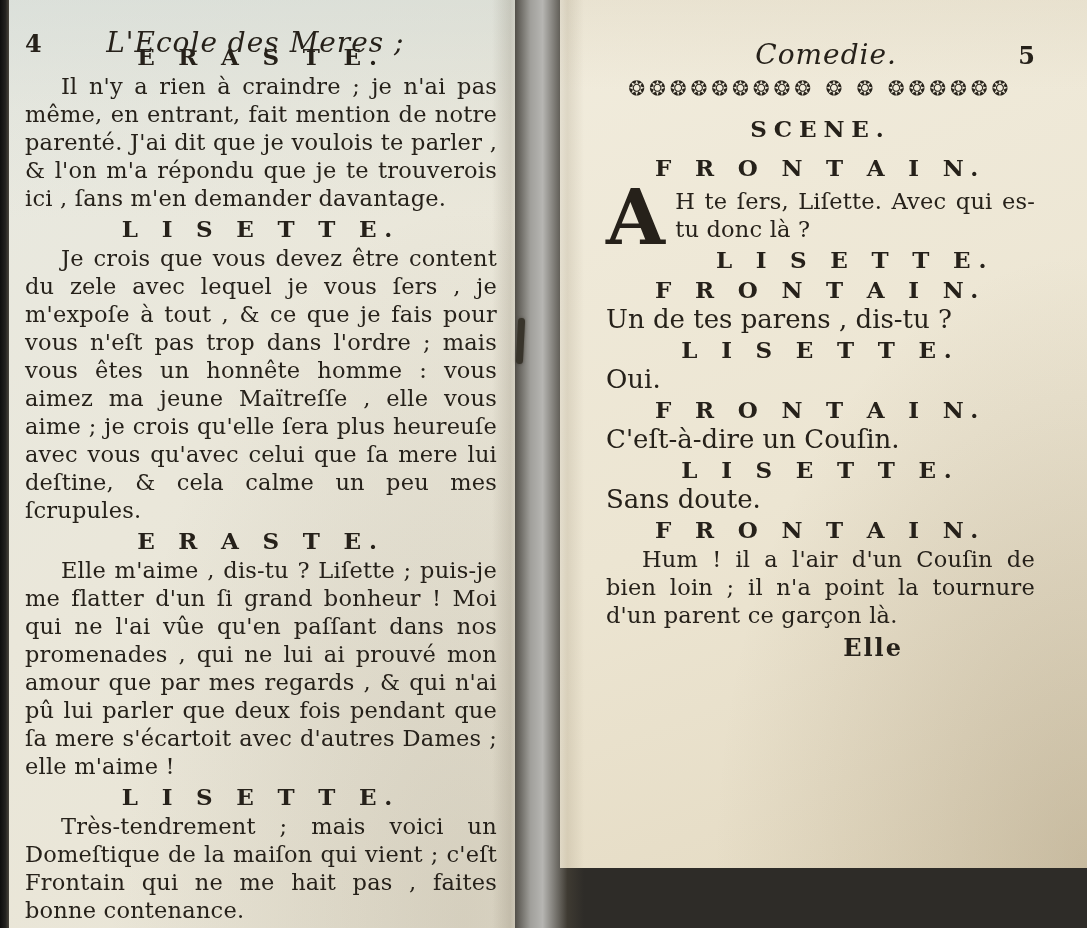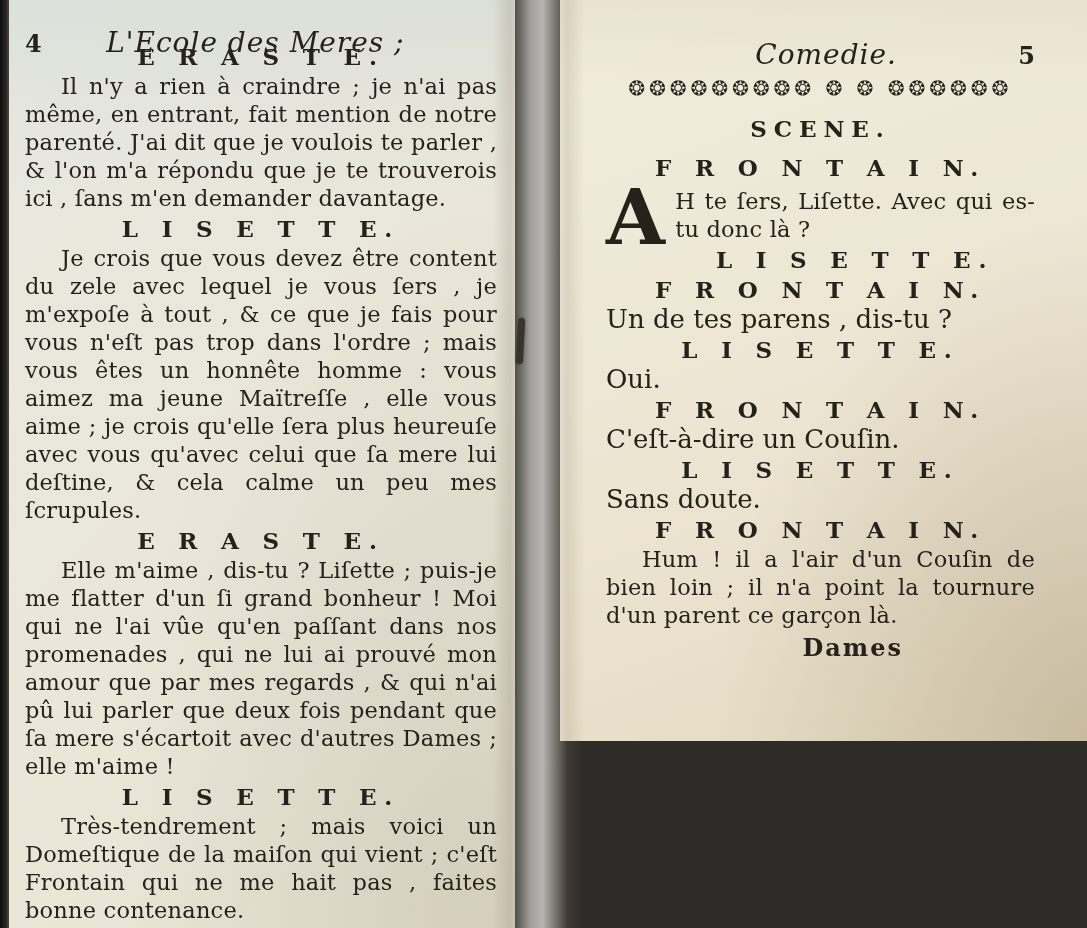--- a/index.html
+++ b/index.html
@@ -23,21 +23,21 @@
     background:
       linear-gradient(180deg,rgba(196,208,206,0.35) 0%,rgba(196,208,206,0.12) 110px,rgba(0,0,0,0) 220px),
       radial-gradient(ellipse at 90% 100%,rgba(120,108,84,0.18) 0%,rgba(0,0,0,0) 55%),
       linear-gradient(135deg,#e8e9e1 0%,#eae7da 45%,#e9e4d4 100%);
     box-sizing:border-box;
     padding:10px 18px 0 16px;
   }
 
   
   .page-right{
-    position:absolute;left:560px;top:0;width:527px;height:741px;
+    position:absolute;left:560px;top:0;width:527px;height:868px;
     background:
       radial-gradient(ellipse at 100% 100%,rgba(125,105,70,0.28) 0%,rgba(0,0,0,0) 50%),
       linear-gradient(180deg,rgba(210,200,175,0.25) 0%,rgba(0,0,0,0) 90px),
       linear-gradient(160deg,#f1ecdd 0%,#ece5d2 55%,#e4dac2 100%);
     box-sizing:border-box;
     padding:22px 52px 0 46px;
   }
 
   
   .gutter-shadow{
@@ -151,19 +151,19 @@
 
     <div class="speaker">F R O N T A I N.</div>
     <p class="line">C'eſt-à-dire un Couſin.</p>
 
     <div class="speaker">L I S E T T E.</div>
     <p class="line">Sans doute.</p>
 
     <div class="speaker">F R O N T A I N.</div>
     <p class="para">Hum ! il a l'air d'un Couſin de bien loin ; il n'a point la tournure d'un parent ce garçon là.</p>
 
-    <div class="signature">Dames</div>
+    <div class="signature">Elle</div>
   </div>
 
   <div class="gutter-shadow"></div>
   <div class="ink-mark"></div>
 
 </div>
 
 </body></html>

